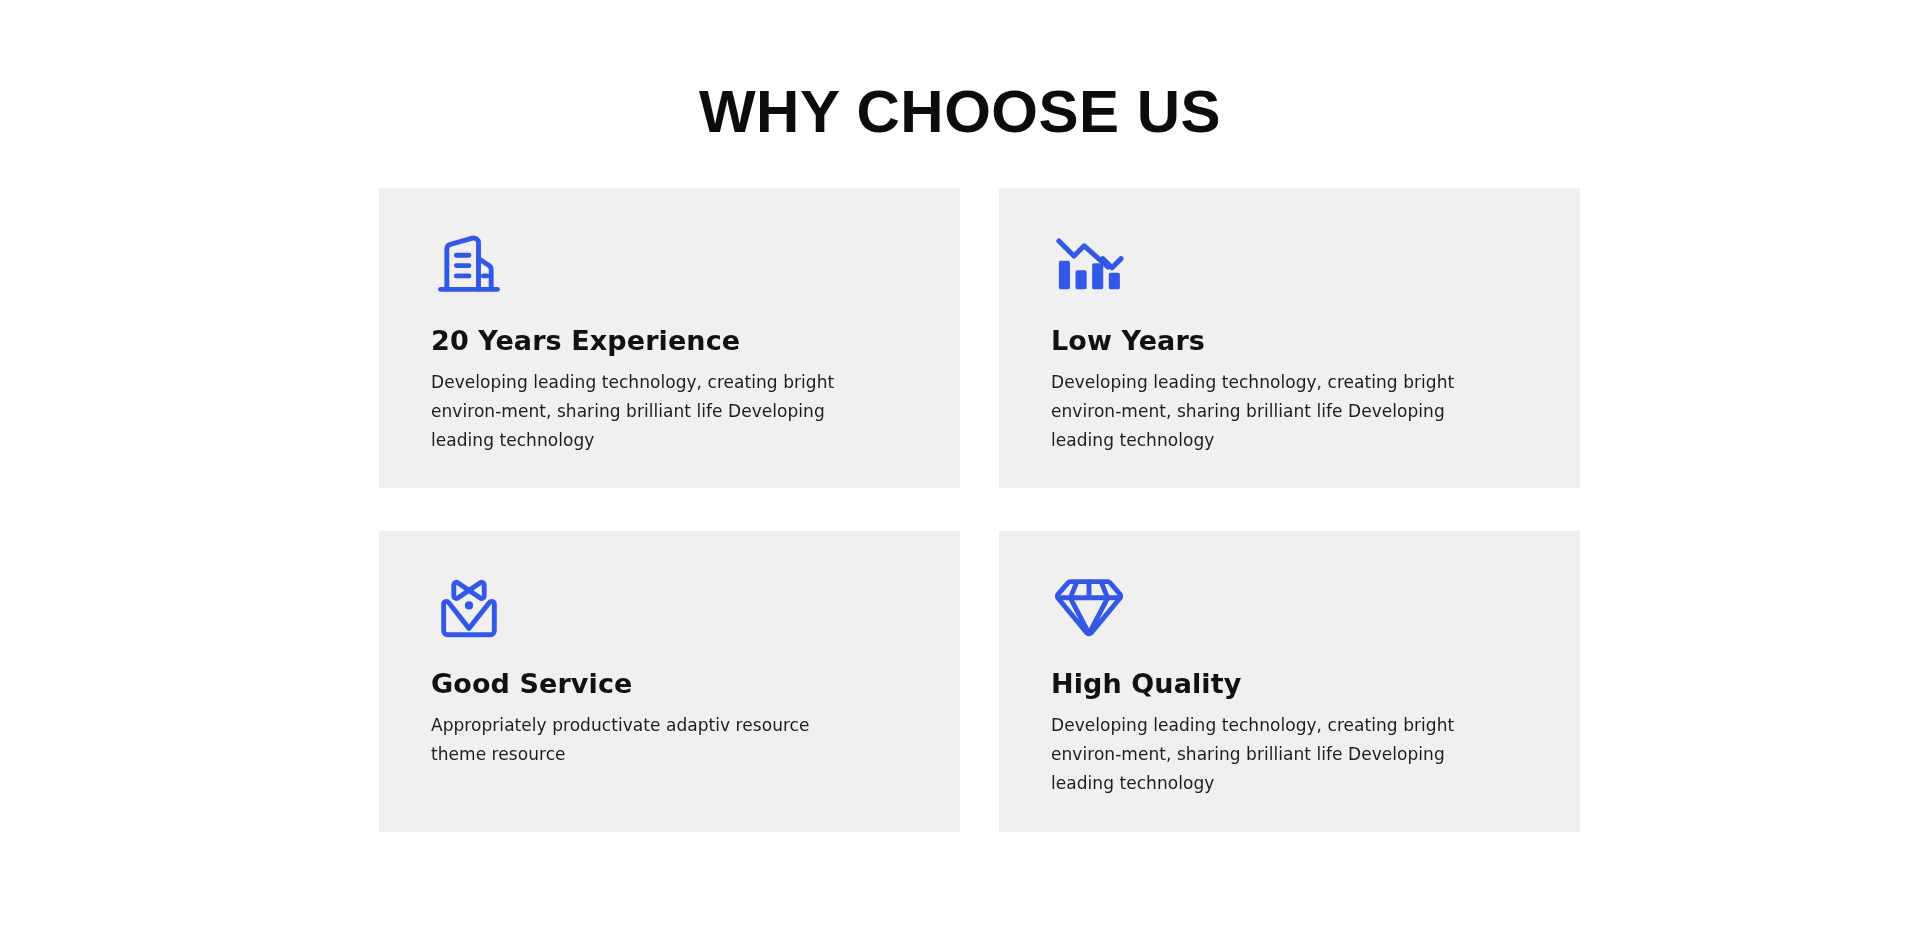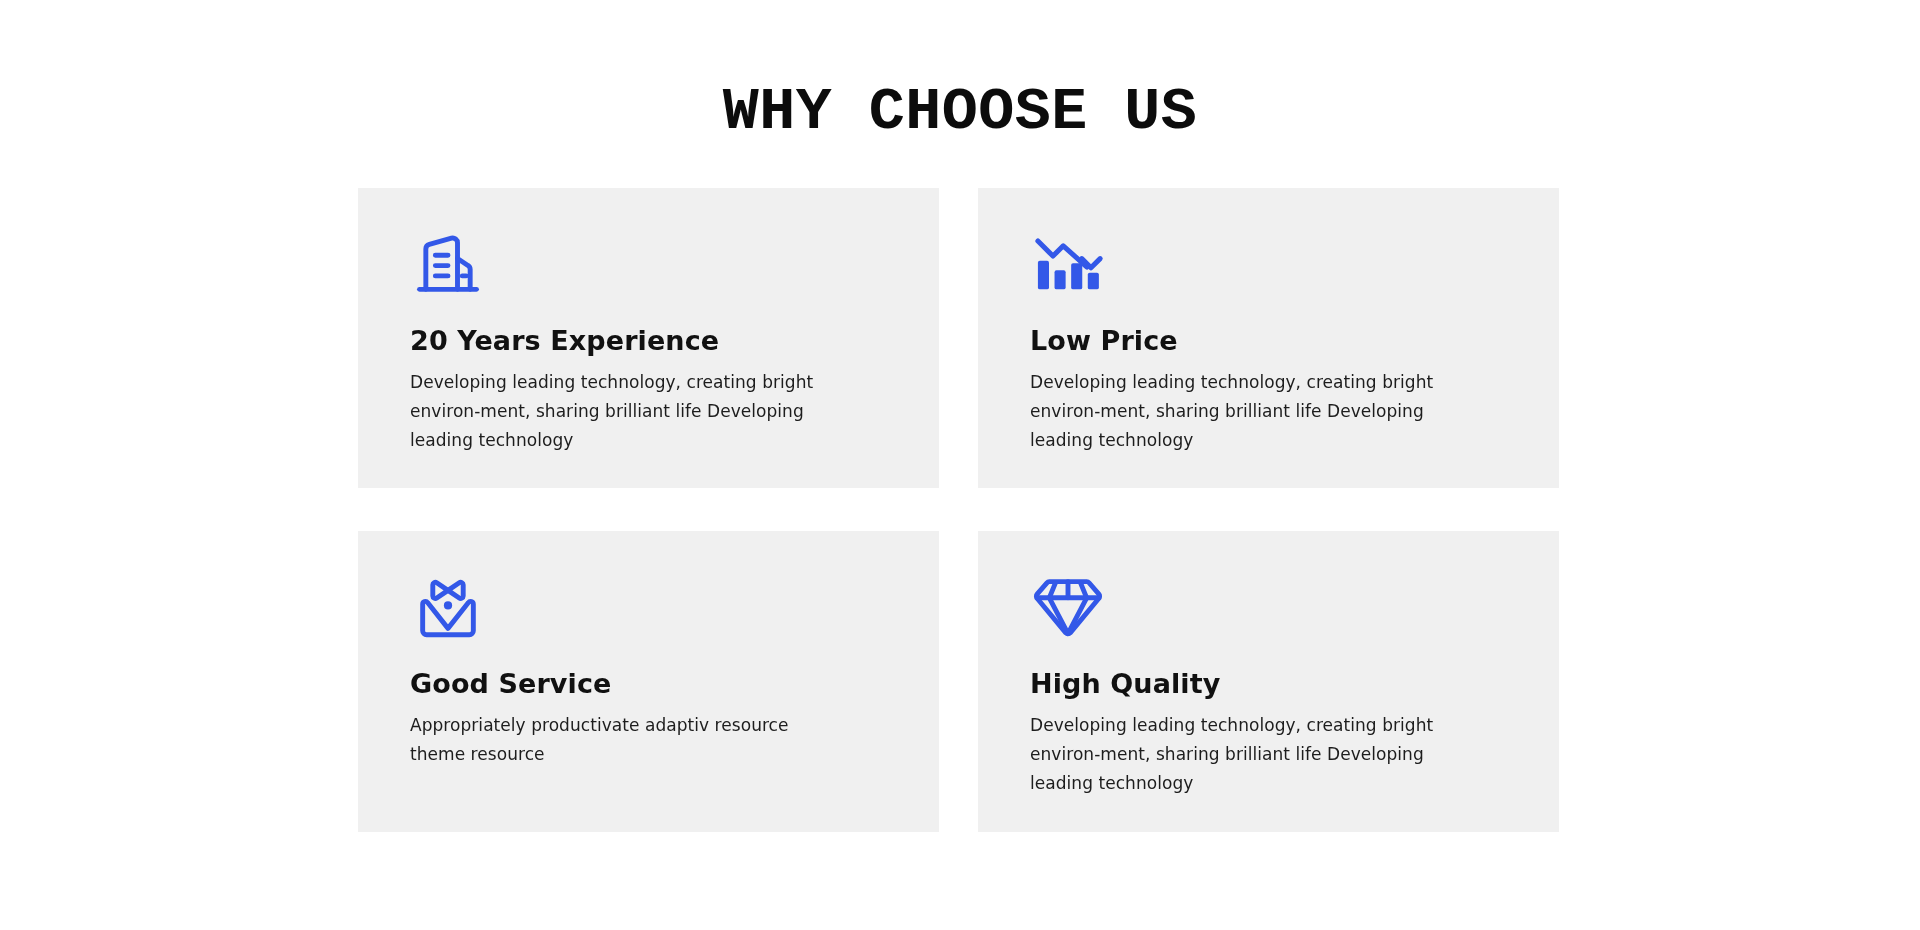--- a/index.html
+++ b/index.html
@@ -29,27 +29,27 @@
     position: absolute;
     left: 0;
     top: 78px;
     width: 1920px;
     text-align: center;
     font-size: 60px;
     line-height: 68px;
     font-weight: 700;
     letter-spacing: 0.5px;
     color: #0c0c0c;
-    font-family: Liberation Mono, monospace;
+    font-family: Liberation Sans, sans-serif;
   }
 
   
   .cards-grid {
     position: absolute;
-    left: 358px;
+    left: 379px;
     top: 188px;
     width: 1201px;
     display: grid;
     grid-template-columns: 581px 581px;
     grid-template-rows: 300px 301px;
     column-gap: 39px;
     row-gap: 43px;
   }
 
   .card {
@@ -117,21 +117,21 @@
       <span class="card-icon">
         <svg viewBox="0 0 48 48" fill="none" xmlns="http://www.w3.org/2000/svg">
           <rect x="5" y="22" width="7" height="18" rx="1.2" fill="#3358e8"></rect>
           <rect x="15.5" y="28" width="7" height="12" rx="1.2" fill="#3358e8"></rect>
           <rect x="26" y="23.5" width="7" height="16.5" rx="1.2" fill="#3358e8"></rect>
           <rect x="36.5" y="29.5" width="7" height="10.5" rx="1.2" fill="#3358e8"></rect>
           <path d="M5 9.5l9.5 9.5 6.5-6.5L36 26" stroke="#3358e8" stroke-width="3.2" stroke-linecap="round" stroke-linejoin="round"></path>
           <path d="M38.5 26.4h-8.2M38.5 26.4v-8.2" stroke="#3358e8" stroke-width="3.2" stroke-linecap="round" stroke-linejoin="round" transform="rotate(45 38.5 26.4)"></path>
         </svg>
       </span>
-      <div class="card-title">Low Price</div>
+      <div class="card-title">Low Years</div>
       <div class="card-text">Developing leading technology, creating bright environ-ment, sharing brilliant life Developing leading technology</div>
     </div>
 
     <div class="card">
       <span class="card-icon">
         <svg viewBox="0 0 48 48" fill="none" xmlns="http://www.w3.org/2000/svg">
           <path d="M24 13.5l-7.1-4.8A1.6 1.6 0 0 0 14.4 10v7a1.6 1.6 0 0 0 2.5 1.3L24 13.5z" stroke="#3358e8" stroke-width="3.1" stroke-linejoin="round"></path>
           <path d="M24 13.5l7.1-4.8A1.6 1.6 0 0 1 33.6 10v7a1.6 1.6 0 0 1-2.5 1.3L24 13.5z" stroke="#3358e8" stroke-width="3.1" stroke-linejoin="round"></path>
           <path d="M8 39V22.2a1.7 1.7 0 0 1 3.1-1L24 37.5l12.9-16.3a1.7 1.7 0 0 1 3.1 1V39a2.5 2.5 0 0 1-2.5 2.5h-27A2.5 2.5 0 0 1 8 39z" stroke="#3358e8" stroke-width="3.1" stroke-linejoin="round"></path>
           <circle cx="24" cy="23" r="2.6" fill="#3358e8"></circle>

